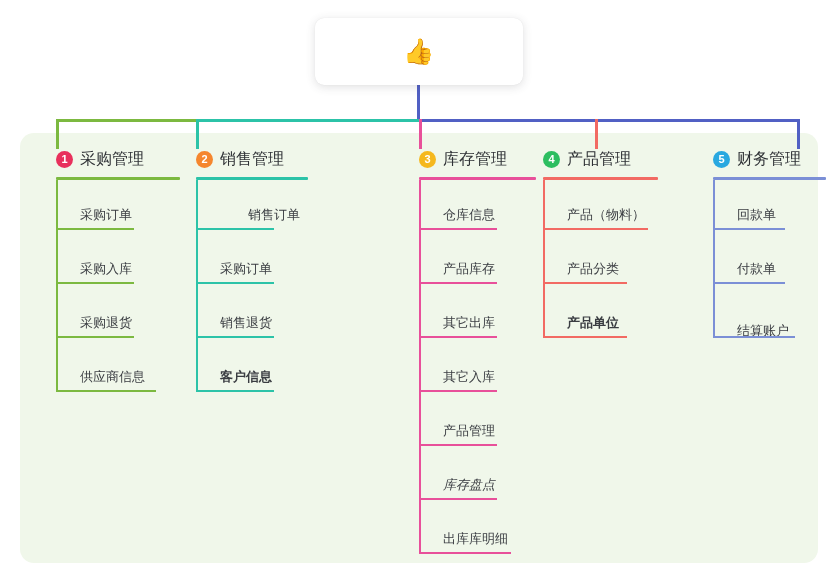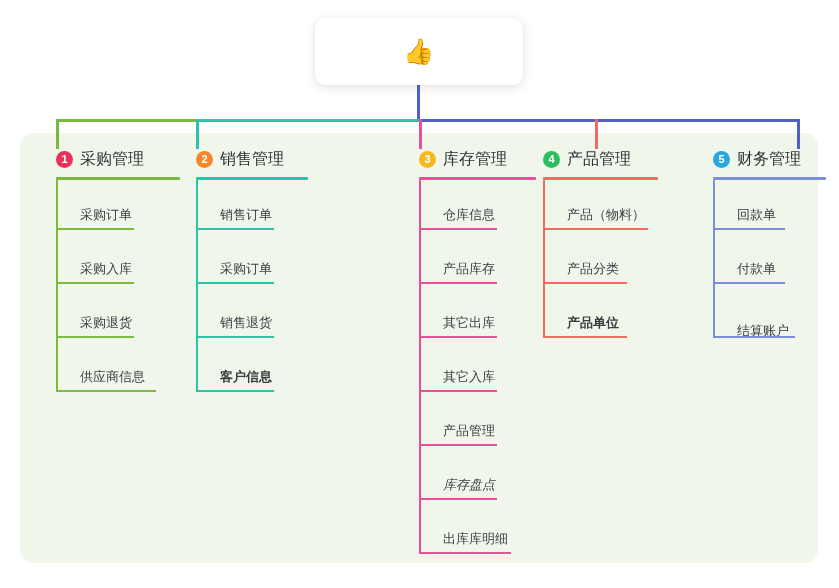--- a/index.html
+++ b/index.html
@@ -98,21 +98,21 @@
       </div>
       <div class="col" style="left: 186px;">
         <div class="col-head">
           <span class="badge" style="background: rgb(245, 134, 46);">2</span>
           <span class="col-title">销售管理</span>
         </div>
         <div class="head-rule" style="width: 112px; background: rgb(44, 195, 168);"></div>
         <div class="items">
           <div class="spine" style="height: 210px; background: rgb(44, 195, 168);"></div>
           <div class="item" style="top: 0px;"></div>
-          <div class="item-label" style="top: 26px;">销售订单</div>
+          <div class="item-label" style="top: 26px; margin-left: 28px;">销售订单</div>
           <div class="item-rule" style="top: 48px; width: 78px; background: rgb(44, 195, 168);"></div>
           <div class="item" style="top: 54px;"></div>
           <div class="item-label" style="top: 80px;">采购订单</div>
           <div class="item-rule" style="top: 102px; width: 78px; background: rgb(44, 195, 168);"></div>
           <div class="item" style="top: 108px;"></div>
           <div class="item-label" style="top: 134px;">销售退货</div>
           <div class="item-rule" style="top: 156px; width: 78px; background: rgb(44, 195, 168);"></div>
           <div class="item" style="top: 162px;"></div>
           <div class="item-label" style="top: 188px; font-weight: bold;">客户信息</div>
           <div class="item-rule" style="top: 210px; width: 78px; background: rgb(44, 195, 168);"></div>

